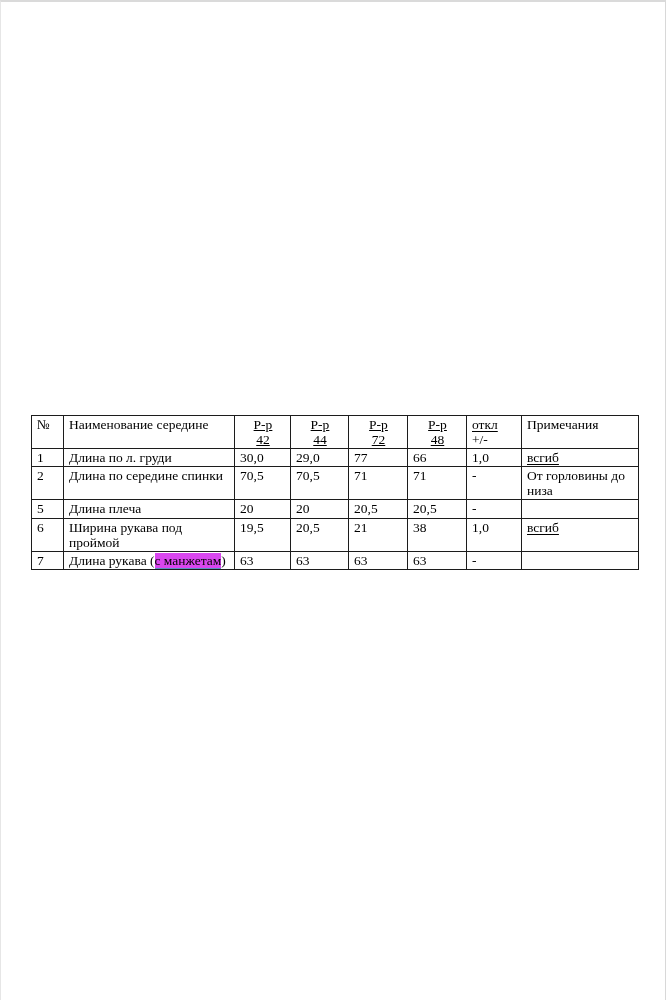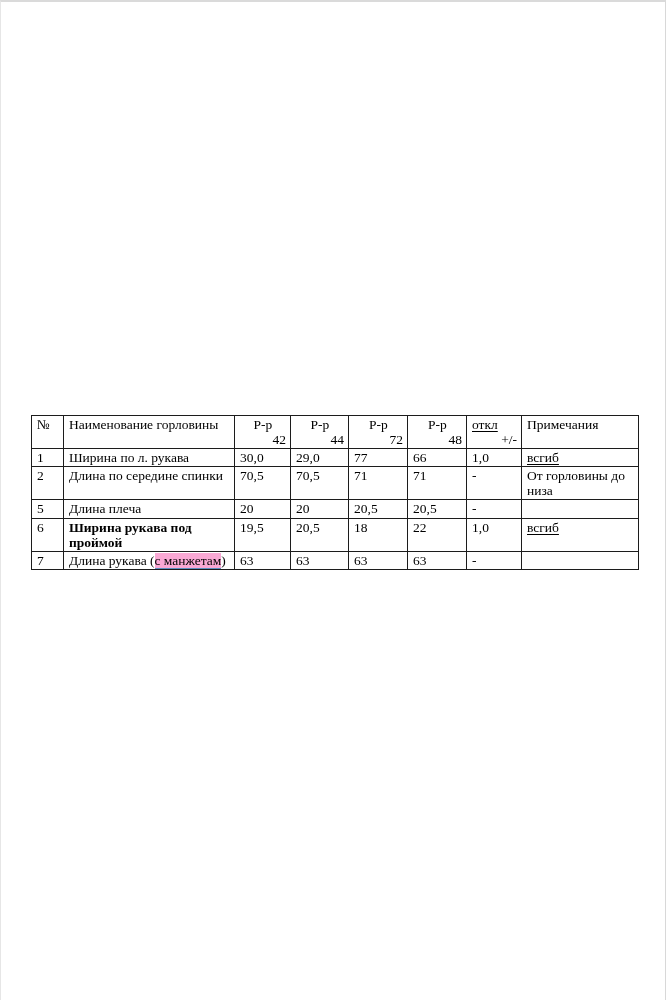--- a/index.html
+++ b/index.html
@@ -28,42 +28,42 @@
   }
   .doc-table td, .doc-table th {
     border: 1px solid #1c1c1c;
     vertical-align: top;
     padding: 1px 4px 1px 5px;
     font-weight: normal;
     text-align: left;
     overflow: hidden;
     word-wrap: break-word;
   }
-  .doc-table th.center, .doc-table td.center { text-align: center; }
+  .doc-table th.center, .doc-table td.center { text-align: center; text-decoration: underline; }
   .row-header td, .row-header th { height: 29px; }
   .row-h1 td { height: 15px; }
   .row-h2 td { height: 28px; }
   .row-h3 td { height: 16px; }
   .row-h4 td { height: 29px; }
   .row-h5 td { height: 14px; }
   .misspell {
     text-decoration-line: underline;
     text-decoration-style: wavy;
     text-decoration-color: #e0301e;
     text-decoration-thickness: 1px;
     text-underline-offset: 2px;
     text-decoration: underline;
   }
   .grammar-highlight {
-    background: #f9a8d4;
+    background: #d946ef;
     border-bottom: 2px solid #5b8fc0;
   }
   .justify-cell { text-align: justify; }
-  .wrap-narrow { display: inline-block; max-width: 128px; font-weight: bold; }
-  .hdr-line2 { display: block; text-align: right; }
+  .wrap-narrow { display: inline-block; max-width: 128px; }
+  .hdr-line2 { display: block; }
 </style>
 </head>
 <body>
 
 <table class="doc-table">
   <colgroup>
     <col style="width:32px">
     <col style="width:171px">
     <col style="width:56px">
     <col style="width:58px">
@@ -71,21 +71,21 @@
     <col style="width:59px">
     <col style="width:55px">
     <col style="width:117px">
   </colgroup>
   <tbody>
     <tr class="row-header">
       <th>
         <span>№</span>
       </th>
       <th>
-        <span>Наименование горловины</span>
+        <span>Наименование середине</span>
       </th>
       <th class="center">
         <span>Р-р</span>
         <span class="hdr-line2">42</span>
       </th>
       <th class="center">
         <span>Р-р</span>
         <span class="hdr-line2">44</span>
       </th>
       <th class="center">
@@ -100,21 +100,21 @@
         <span class="misspell">откл</span>
         <span class="hdr-line2">+/-</span>
       </th>
       <th>
         <span>Примечания</span>
       </th>
     </tr>
 
     <tr class="row-h1">
       <td>1</td>
-      <td>Ширина по л. рукава</td>
+      <td>Длина по л. груди</td>
       <td>30,0</td>
       <td>29,0</td>
       <td>77</td>
       <td>66</td>
       <td>1,0</td>
       <td>
         <span class="misspell">всгиб</span>
       </td>
     </tr>
 
@@ -140,22 +140,22 @@
       <td></td>
     </tr>
 
     <tr class="row-h4">
       <td>6</td>
       <td>
         <span class="wrap-narrow">Ширина рукава под проймой</span>
       </td>
       <td>19,5</td>
       <td>20,5</td>
-      <td>18</td>
-      <td>22</td>
+      <td>21</td>
+      <td>38</td>
       <td>1,0</td>
       <td>
         <span class="misspell">всгиб</span>
       </td>
     </tr>
 
     <tr class="row-h5">
       <td>7</td>
       <td><span>Длина рукава (</span><span class="grammar-highlight">с манжетам</span><span>)</span></td>
       <td>63</td>

